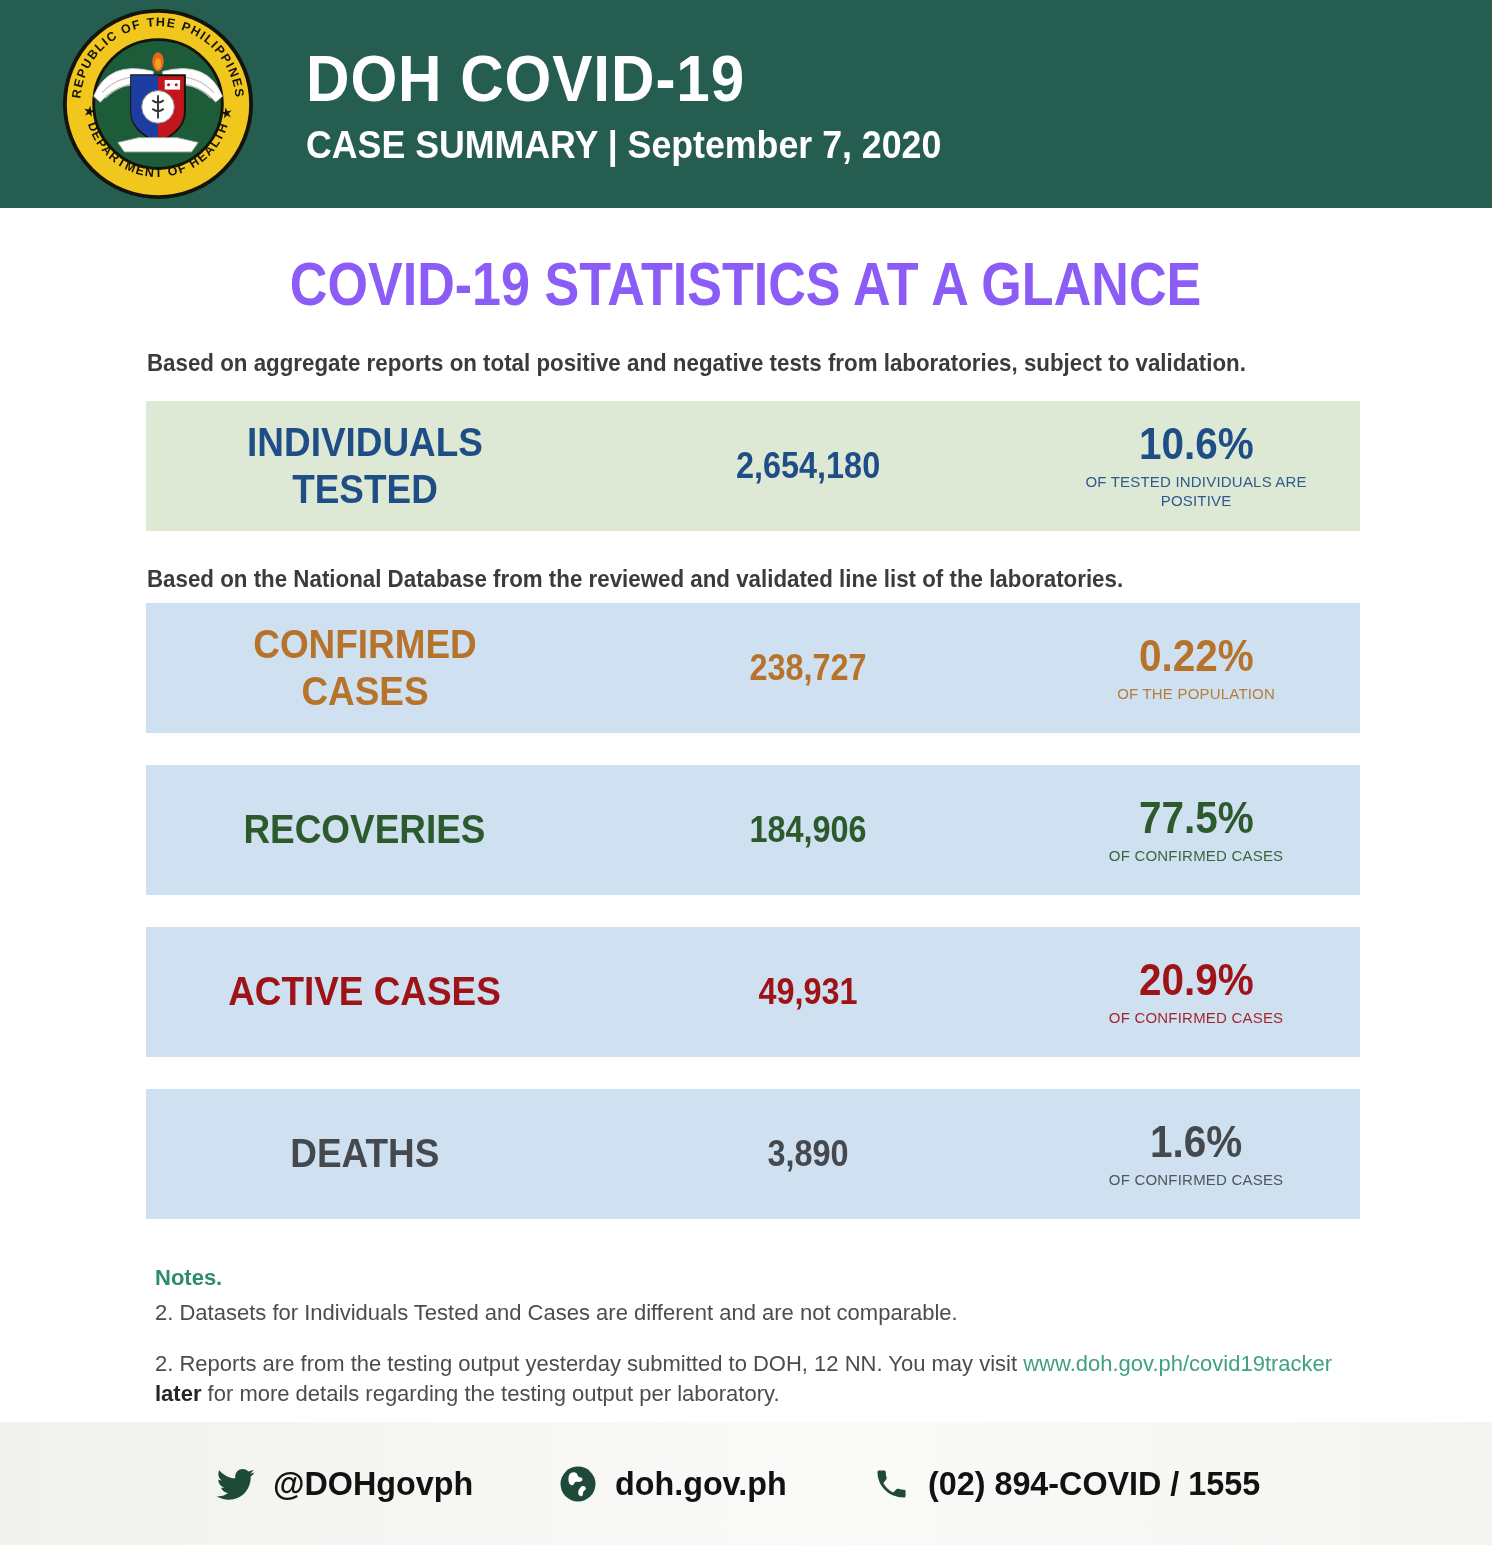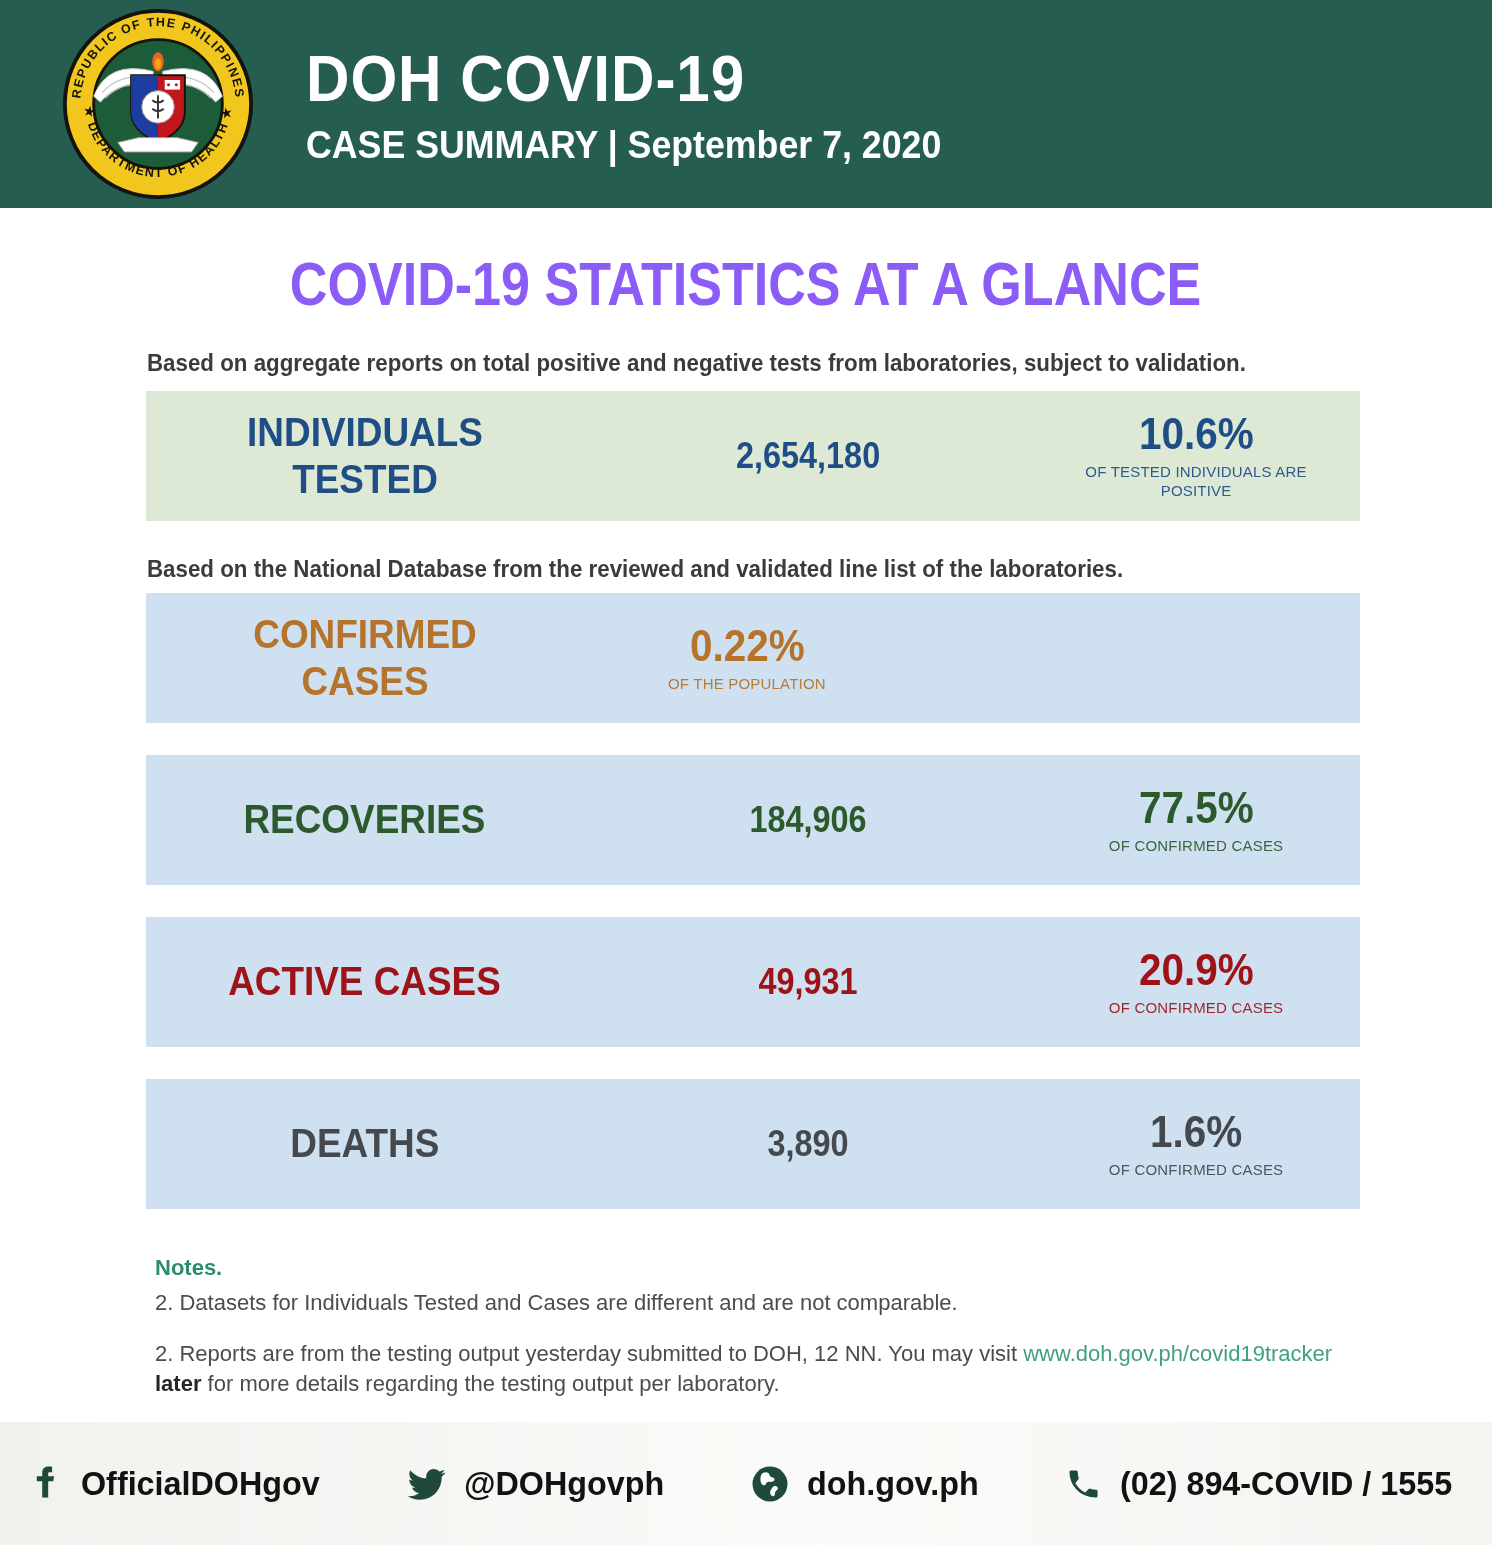--- a/index.html
+++ b/index.html
@@ -92,35 +92,36 @@
   </div>
 
   <div class="main-title">
     <span>COVID-19 STATISTICS AT A GLANCE</span>
   </div>
 
   <div class="intro">
     <span>Based on aggregate reports on total positive and negative tests from laboratories, subject to validation.</span>
   </div>
 
-  <div class="stat-row" style="margin-top: 14px; --row-color: #1f4e87; --row-bg: #dde9d5;">
+  <div class="stat-row" style="margin-top: 24px; justify-content: flex-end; --row-color: #1f4e87; --row-bg: #dde9d5;">
     <div class="stat-label"><span>INDIVIDUALS TESTED</span></div>
     <div class="stat-value"><span>2,654,180</span></div>
     <div class="stat-pct">
       <div class="pct-big"><span>10.6%</span></div>
       <div class="pct-caption">OF TESTED INDIVIDUALS ARE POSITIVE</div>
     </div>
   </div>
 
   <div class="intro gap-note">
     <span>Based on the National Database from the reviewed and validated line list of the laboratories.</span>
   </div>
 
   <div class="stat-row" style="--row-color: #b5732b; --row-bg: #cfe1f0;">
     <div class="stat-label"><span>CONFIRMED CASES</span></div>
+    <div class="stat-value"><span>238,727</span></div>
     <div class="stat-pct">
       <div class="pct-big"><span>0.22%</span></div>
       <div class="pct-caption">OF THE POPULATION</div>
     </div>
   </div>
 
   <div class="stat-row" style="--row-color: #2d5a2d; --row-bg: #cfe1f0;">
     <div class="stat-label"><span>RECOVERIES</span></div>
     <div class="stat-value"><span>184,906</span></div>
     <div class="stat-pct">
@@ -150,28 +151,20 @@
   <div class="notes">
     <div class="notes-title">Notes.</div>
     <div class="note">2. Datasets for Individuals Tested and Cases are different and are not comparable.</div>
     <div class="note"><span>2.  Reports are from the testing output yesterday submitted to DOH, 12 NN. You may visit </span><span class="note-link">www.doh.gov.ph/covid19tracker</span><span class="note-bold"> later</span><span> for more details regarding the testing output per laboratory.</span></div>
     <div class="note">3. According to the latest projections of the Philippine Statistics Authority, the Philippine population was 108,771,978 as of July 2020.</div>
   </div>
 
   <div class="footer">
     <div class="footer-item">
       <span class="ic">
-        <svg viewBox="0 0 24 24" width="36" height="36">
-            <path fill="#1f4a3a" d="M15.1 4.1h2.3V.5C17 .4 15.9.3 14.8.3c-2.4 0-4 1.5-4 4.2v2.3H7.2v3.4h3.6V21h4V10.2h3.4l.5-3.4h-3.9V4.9c0-.6.3-.8.9-.8z"></path>
-          </svg>
-      </span>
-      <span class="txt">OfficialDOHgov</span>
-    </div>
-    <div class="footer-item">
-      <span class="ic">
         <svg viewBox="0 0 24 24" width="40" height="40">
             <path fill="#1f4a3a" d="M23 5.1c-.8.4-1.7.6-2.6.8.9-.6 1.6-1.5 2-2.5-.9.5-1.9.9-2.9 1.1-.9-.9-2.1-1.5-3.4-1.5-2.6 0-4.6 2.1-4.6 4.6 0 .4 0 .7.1 1-3.9-.2-7.3-2-9.6-4.9-.4.7-.6 1.5-.6 2.3 0 1.6.8 3 2.1 3.9-.8 0-1.5-.2-2.1-.6v.1c0 2.3 1.6 4.1 3.7 4.6-.4.1-.8.2-1.2.2-.3 0-.6 0-.9-.1.6 1.9 2.3 3.2 4.3 3.3-1.6 1.2-3.6 2-5.7 2-.4 0-.7 0-1.1-.1 2 1.3 4.5 2.1 7.1 2.1 8.5 0 13.2-7 13.2-13.2v-.6c.9-.6 1.7-1.5 2.2-2.5z"></path>
           </svg>
       </span>
       <span class="txt">@DOHgovph</span>
     </div>
     <div class="footer-item">
       <span class="ic">
         <svg viewBox="0 0 24 24" width="40" height="40">
           <circle cx="12" cy="12" r="10.5" fill="#1f4a3a"></circle>

